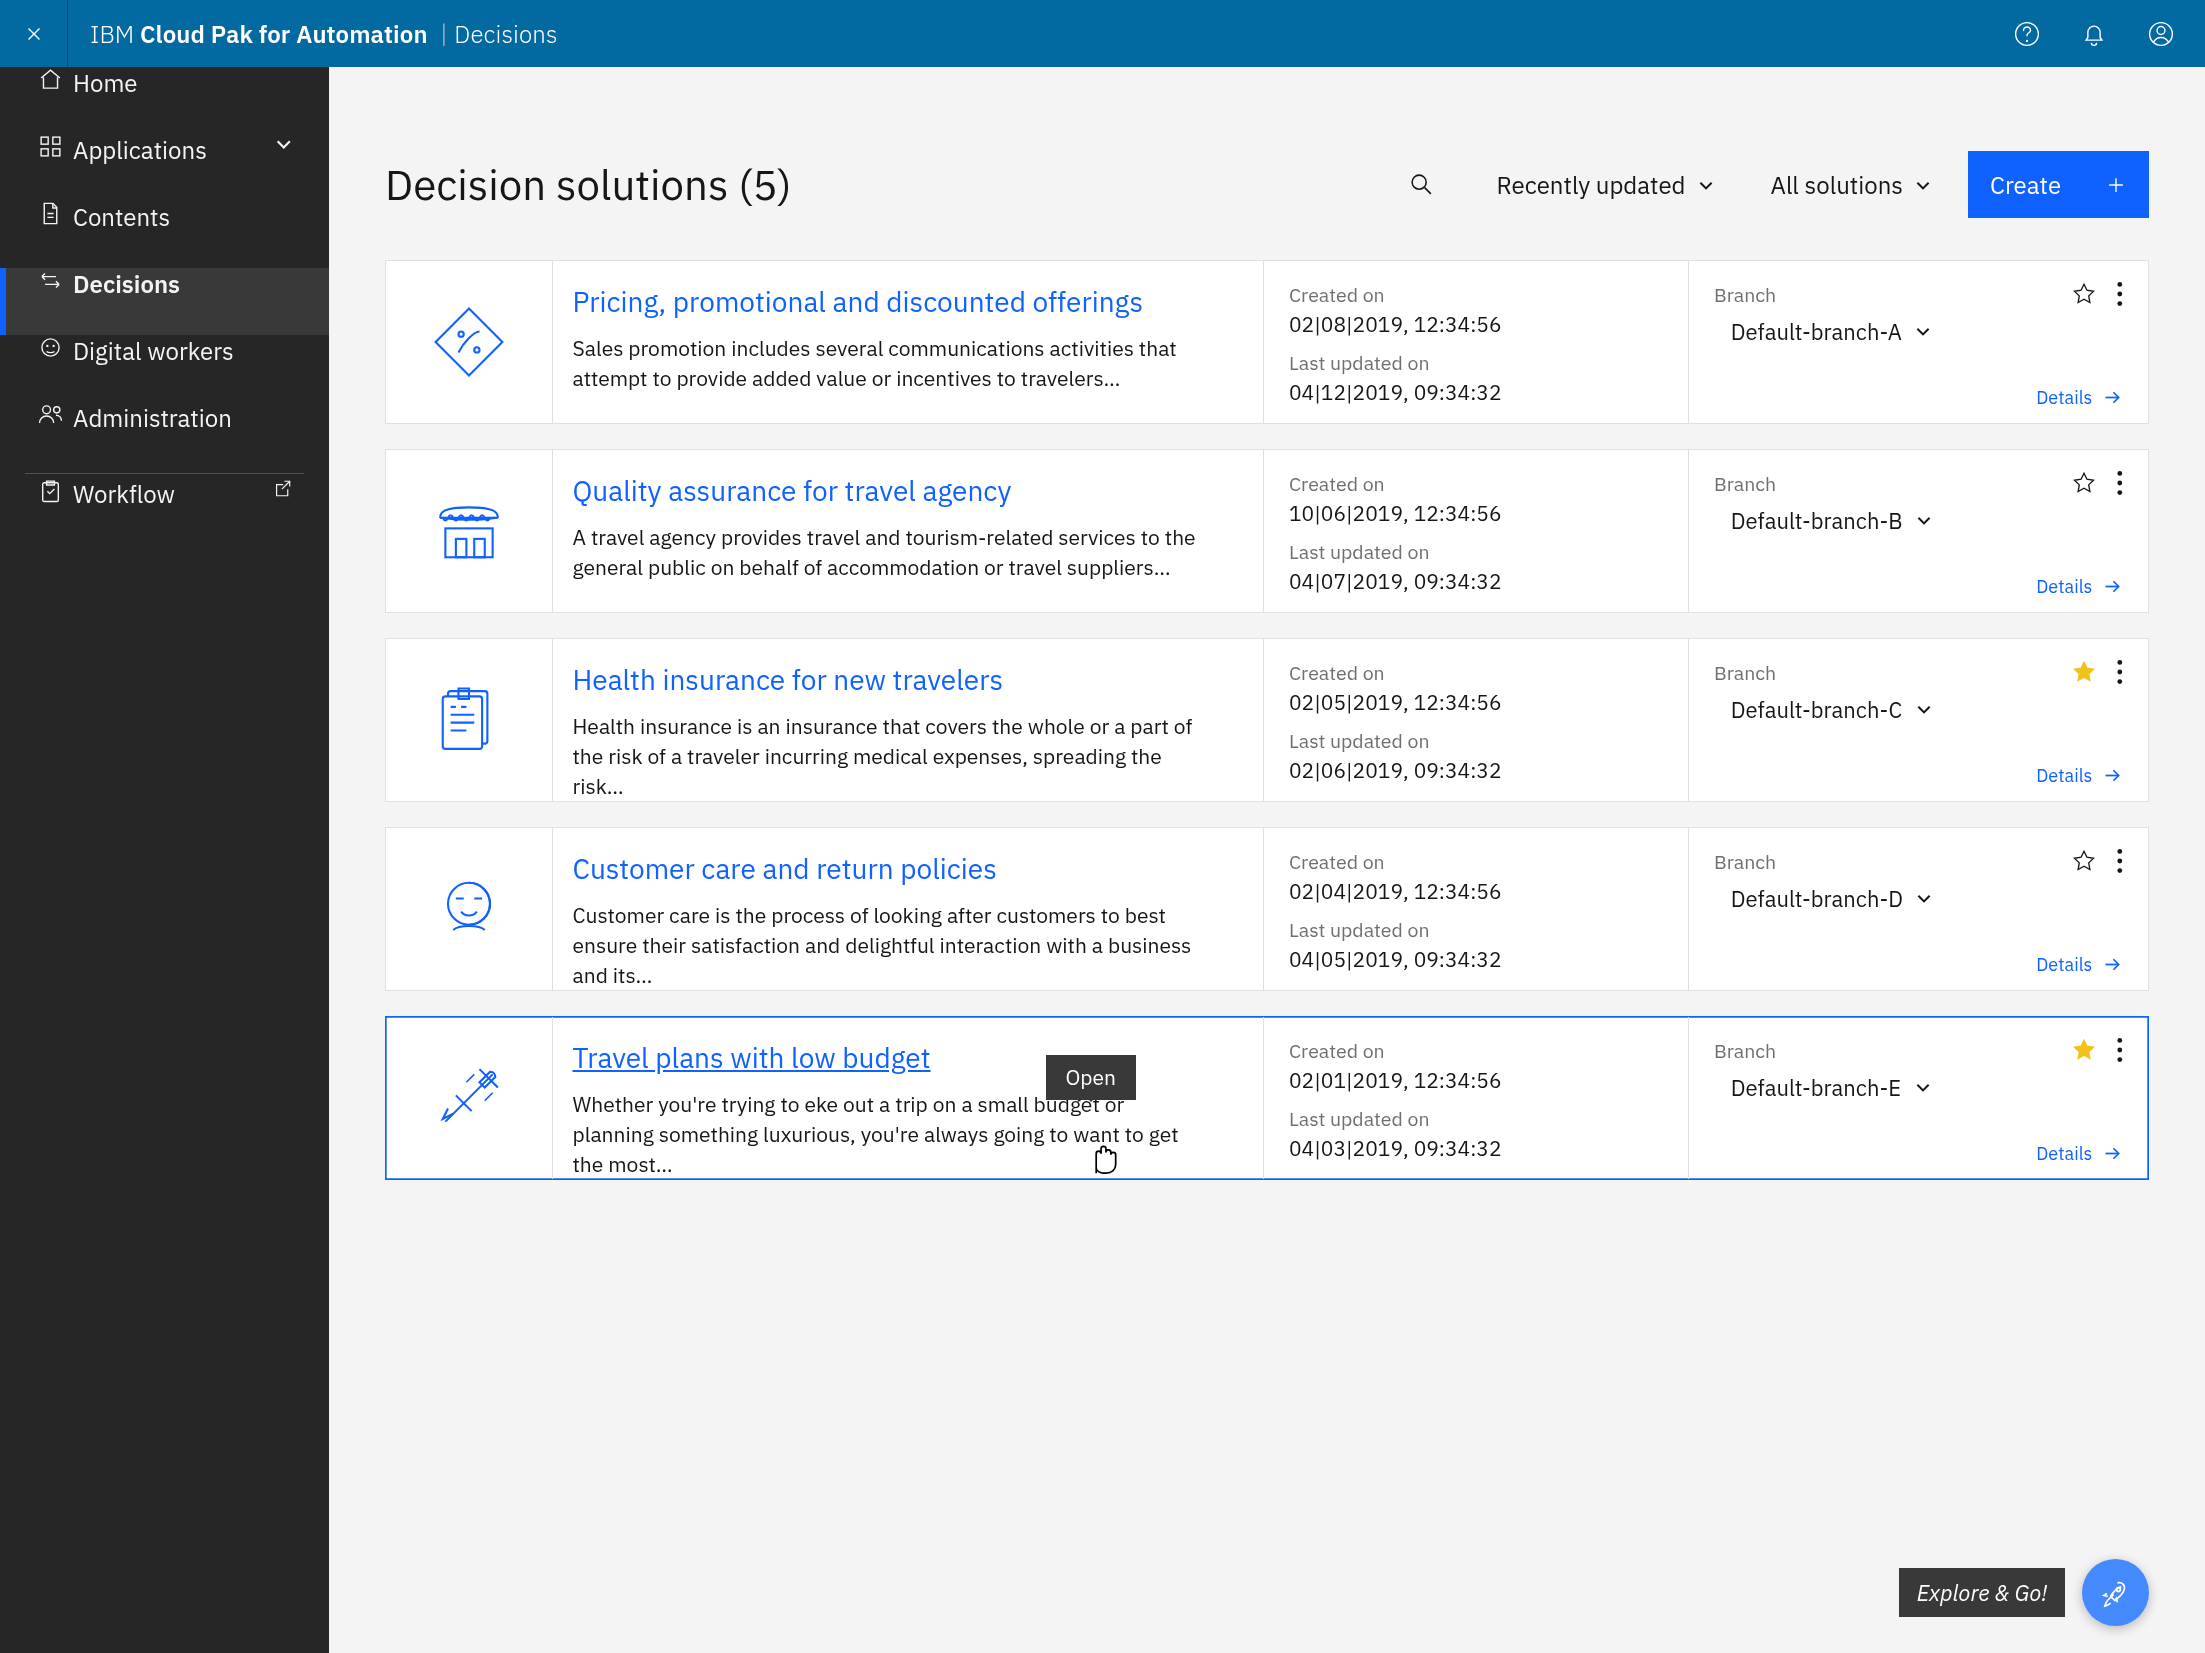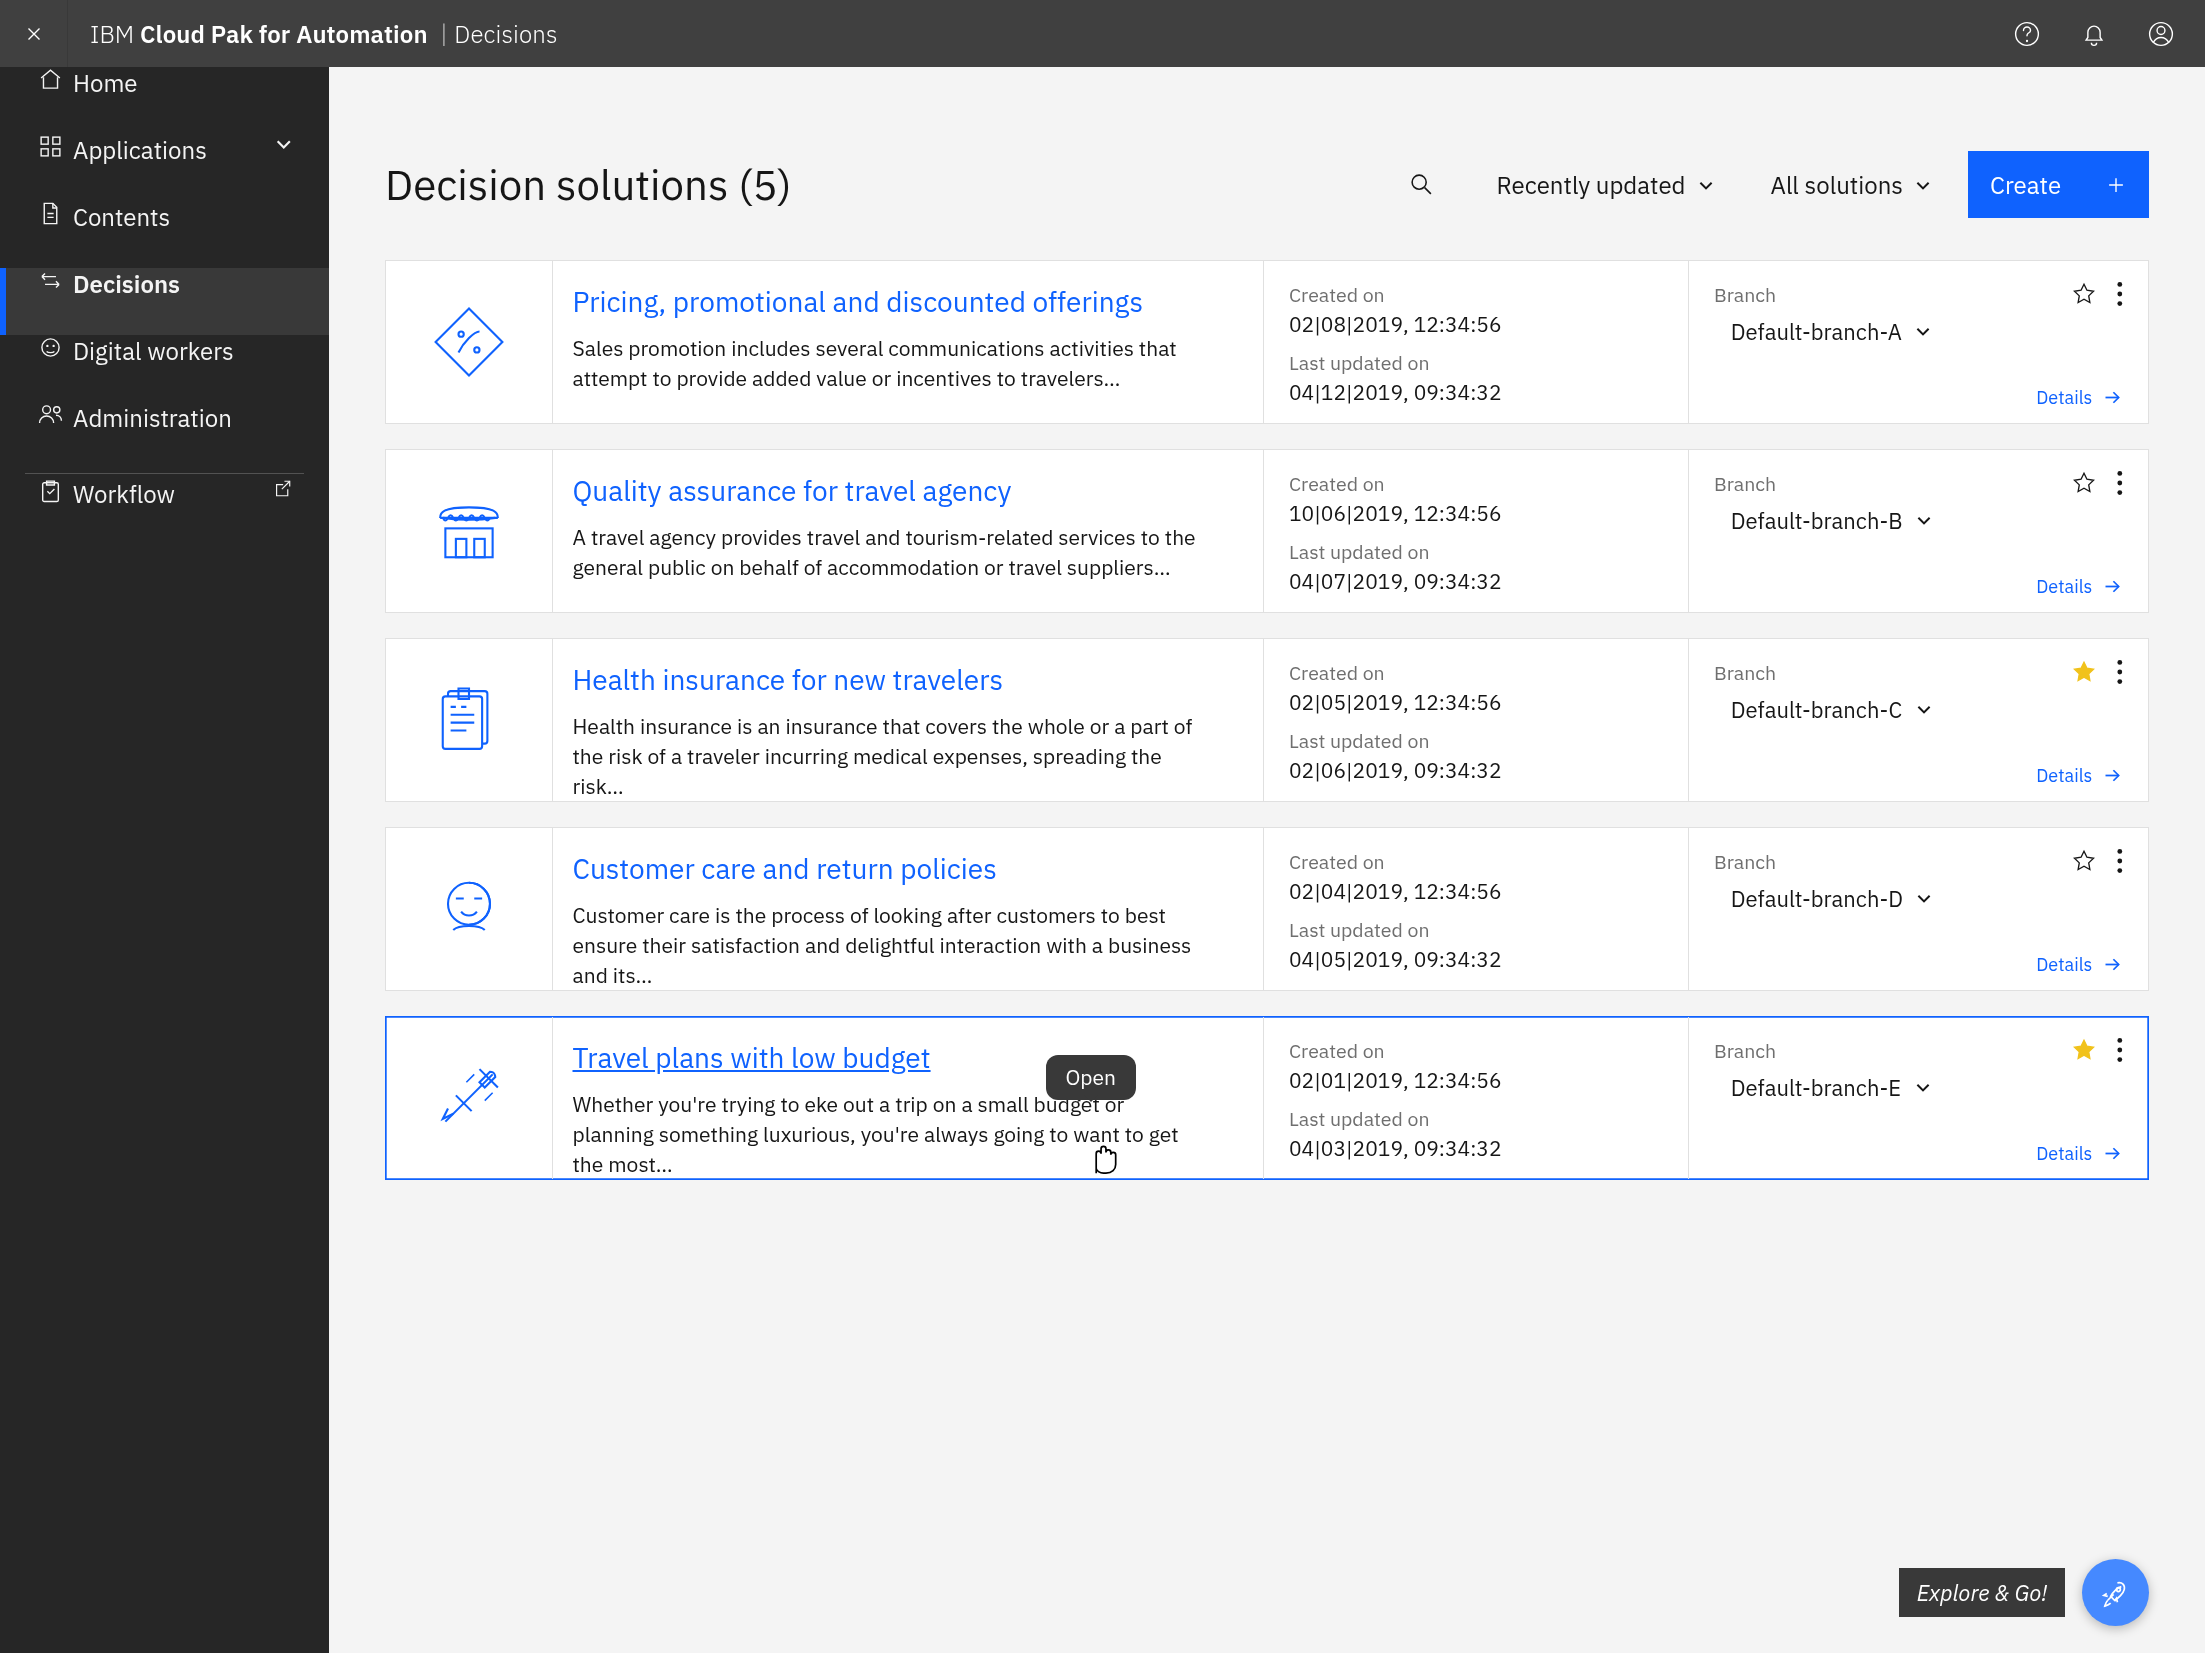--- a/index.html
+++ b/index.html
@@ -7,21 +7,21 @@
   body {
     font-family: "IBM Plex Sans", -apple-system, BlinkMacSystemFont, "Segoe UI", Helvetica, Arial, sans-serif;
     background: #f4f4f4;
     color: #161616;
     font-size: 19.5px;
     overflow: hidden;
   }
   
   .topbar {
     height: 67px;
-    background: #404040;
+    background: #0369a1;
     color: #fff;
     display: flex;
     align-items: center;
     justify-content: space-between;
   }
   .topbar .close-cell {
     width: 68px; height: 67px;
     display:flex; align-items:center; justify-content:center;
     border-right: 0.7px solid #393939;
   }
@@ -156,21 +156,20 @@
     cursor:pointer;
   }
   
   .tooltip {
     position:absolute;
     left: 717px;
     top: 988px;
     background:#393939; color:#fff;
     font-size:21px;
     padding: 8.4px 19.5px;
-    border-radius: 12px;
   }
   .tooltip::after {
     content:'';
     position:absolute;
     left:50%; bottom:-9.7px; transform:translateX(-50%);
     border:7px solid transparent; border-top-color:#393939;
   }
   
   .cursor {
     position:absolute;

